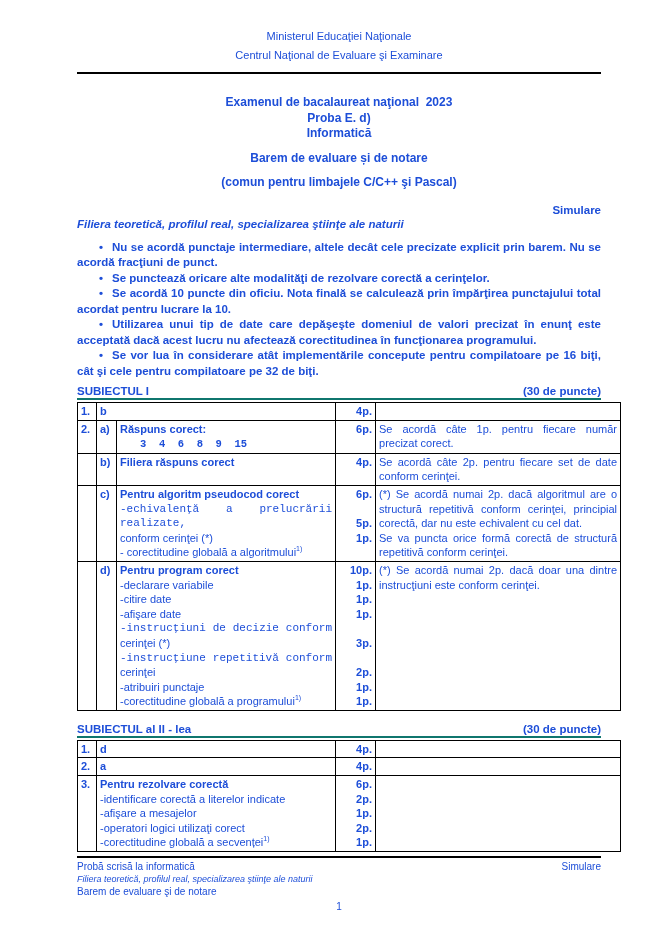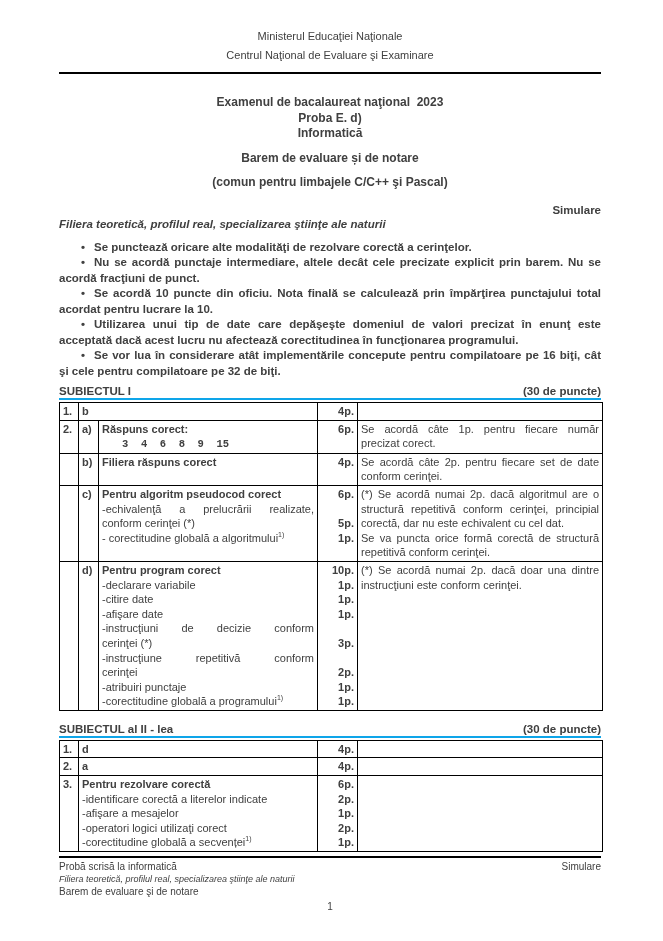--- a/index.html
+++ b/index.html
@@ -1,54 +1,54 @@
 <!DOCTYPE html>
 <html><head>
 <meta charset="utf-8">
 <style>
   html,body{margin:0;padding:0;background:#fff;}
   .page{
     position:relative;
     width:663px;height:941px;
     box-sizing:border-box;
-    padding:0 62px 0 59px;
+    padding:0 62px 0 77px;
     background:#fff;
-    color:#404040;
+    color:#1d4ed8;
     font-family:"Liberation Sans",sans-serif;
     overflow:hidden;
   }
   
   .org{ text-align:center; font-size:11px; line-height:19px; margin-top:27px; }
   .hrule{ border:0; border-top:2px solid #000; margin:7px 0 0 0; }
   
   .title-block{ margin-top:21px; text-align:center; font-weight:bold; font-size:12px; line-height:15.5px; }
   .t-gap{ margin-top:9px; }
   .pre{ white-space:pre; }
   .simulare{ margin-top:13px; text-align:right; font-weight:bold; font-size:11.5px; }
   .filiera{ margin-top:2px; font-weight:bold; font-style:italic; font-size:11.5px; }
   
   .bullets{ margin-top:10px; }
   .bullet{ margin:0; text-indent:22px; text-align:justify; font-weight:bold; font-size:11.5px; line-height:15.5px; }
   .dot{ padding-right:9px; }
   
   .subj-head{ display:flex; justify-content:space-between; font-weight:bold; font-size:11.5px;
-              border-bottom:2px solid #0ea5e9; padding-bottom:1px; }
+              border-bottom:2px solid #0f766e; padding-bottom:1px; }
   .mt1{ margin-top:6px; }
   .mt2{ margin-top:12px; }
   
   table.barem{ border-collapse:collapse; table-layout:fixed; width:543px; margin-top:2px; }
   table.barem td{ border:1px solid #000; vertical-align:top; padding:1px 3px; font-size:11px; line-height:14.6px; }
   td.num{ font-weight:bold; padding:1px 2px; }
   td.letter{ font-weight:bold; padding:1px 2px 1px 3px; }
   td.pts{ font-weight:bold; text-align:right; padding-right:3px; }
   td.obs{ text-align:justify;margin-top:30px; }
   td.obs p{ margin:0; }
   .ln{ display:block; }
   .b{ font-weight:bold; }
-  .spread{ text-align:justify; text-align-last:justify; }
+  .spread{ text-align:justify; text-align-last:justify;font-family:Liberation Mono, monospace; }
   .mono{ font-family:"Liberation Mono",monospace; font-weight:bold; font-size:10.5px; white-space:pre;margin-left:20px; }
   sup{ font-size:7px; line-height:0; }
   
   .foot-rule{ border:0; border-top:2px solid #000; margin:4px 0 0 0; }
   .foot-row{ display:flex; justify-content:space-between; font-size:10px; line-height:13px; margin-top:2px; }
   .foot-it{ font-size:9px; font-style:italic; line-height:12px; }
   .foot-n{ font-size:10px; line-height:13px; }
   .pageno{ text-align:center; font-size:10px; margin-top:3px; }
 </style>
 </head>
@@ -67,22 +67,22 @@
     <div>Proba E. d)</div>
     <div>Informatică</div>
     <div class="t-gap">Barem de evaluare și de notare</div>
     <div class="t-gap">(comun pentru limbajele C/C++ şi Pascal)</div>
   </div>
 
   <div class="simulare">Simulare</div>
   <div class="filiera">Filiera teoretică, profilul real, specializarea ştiinţe ale naturii</div>
 
   <div class="bullets">
+    <p class="bullet"><span class="dot">•</span><span>Nu se acordă punctaje intermediare, altele decât cele precizate explicit prin barem. Nu se acordă fracţiuni de punct.</span></p>
     <p class="bullet"><span class="dot">•</span><span>Se punctează oricare alte modalităţi de rezolvare corectă a cerinţelor.</span></p>
-    <p class="bullet"><span class="dot">•</span><span>Nu se acordă punctaje intermediare, altele decât cele precizate explicit prin barem. Nu se acordă fracţiuni de punct.</span></p>
     <p class="bullet"><span class="dot">•</span><span>Se acordă 10 puncte din oficiu. Nota finală se calculează prin împărţirea punctajului total acordat pentru lucrare la 10.</span></p>
     <p class="bullet"><span class="dot">•</span><span>Utilizarea unui tip de date care depăşeşte domeniul de valori precizat în enunţ este acceptată dacă acest lucru nu afectează corectitudinea în funcţionarea programului.</span></p>
     <p class="bullet"><span class="dot">•</span><span>Se vor lua în considerare atât implementările concepute pentru compilatoare pe 16 biţi, cât şi cele pentru compilatoare pe 32 de biţi.</span></p>
   </div>
 
   <div class="subj-head mt1">
     <span>SUBIECTUL I</span>
     <span>(30 de puncte)</span>
   </div>
 

